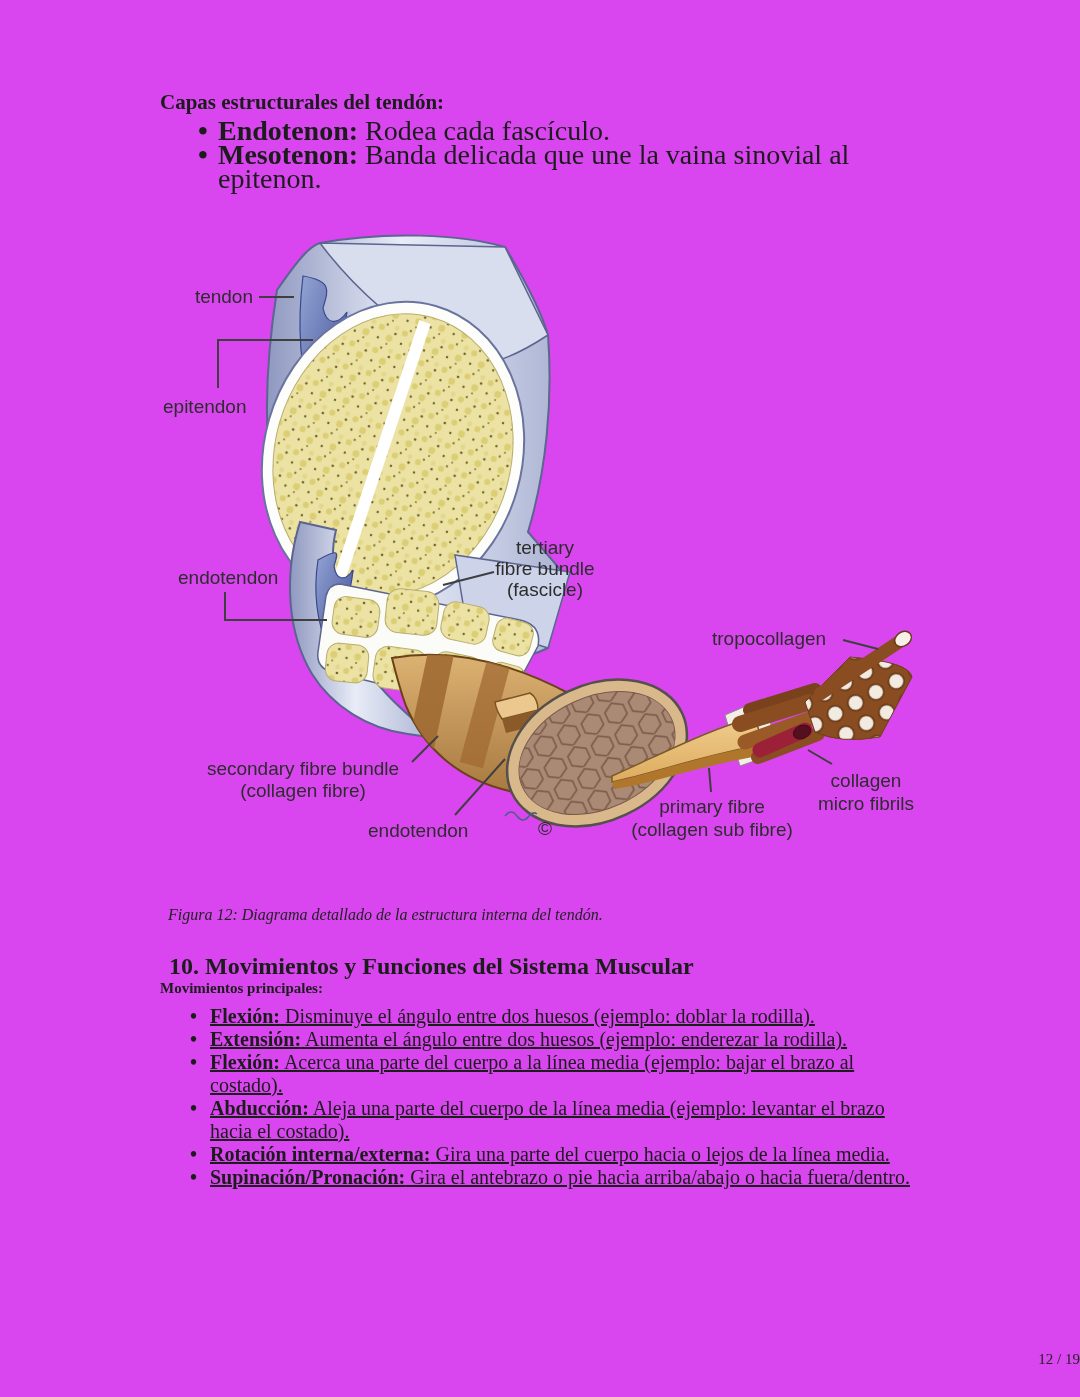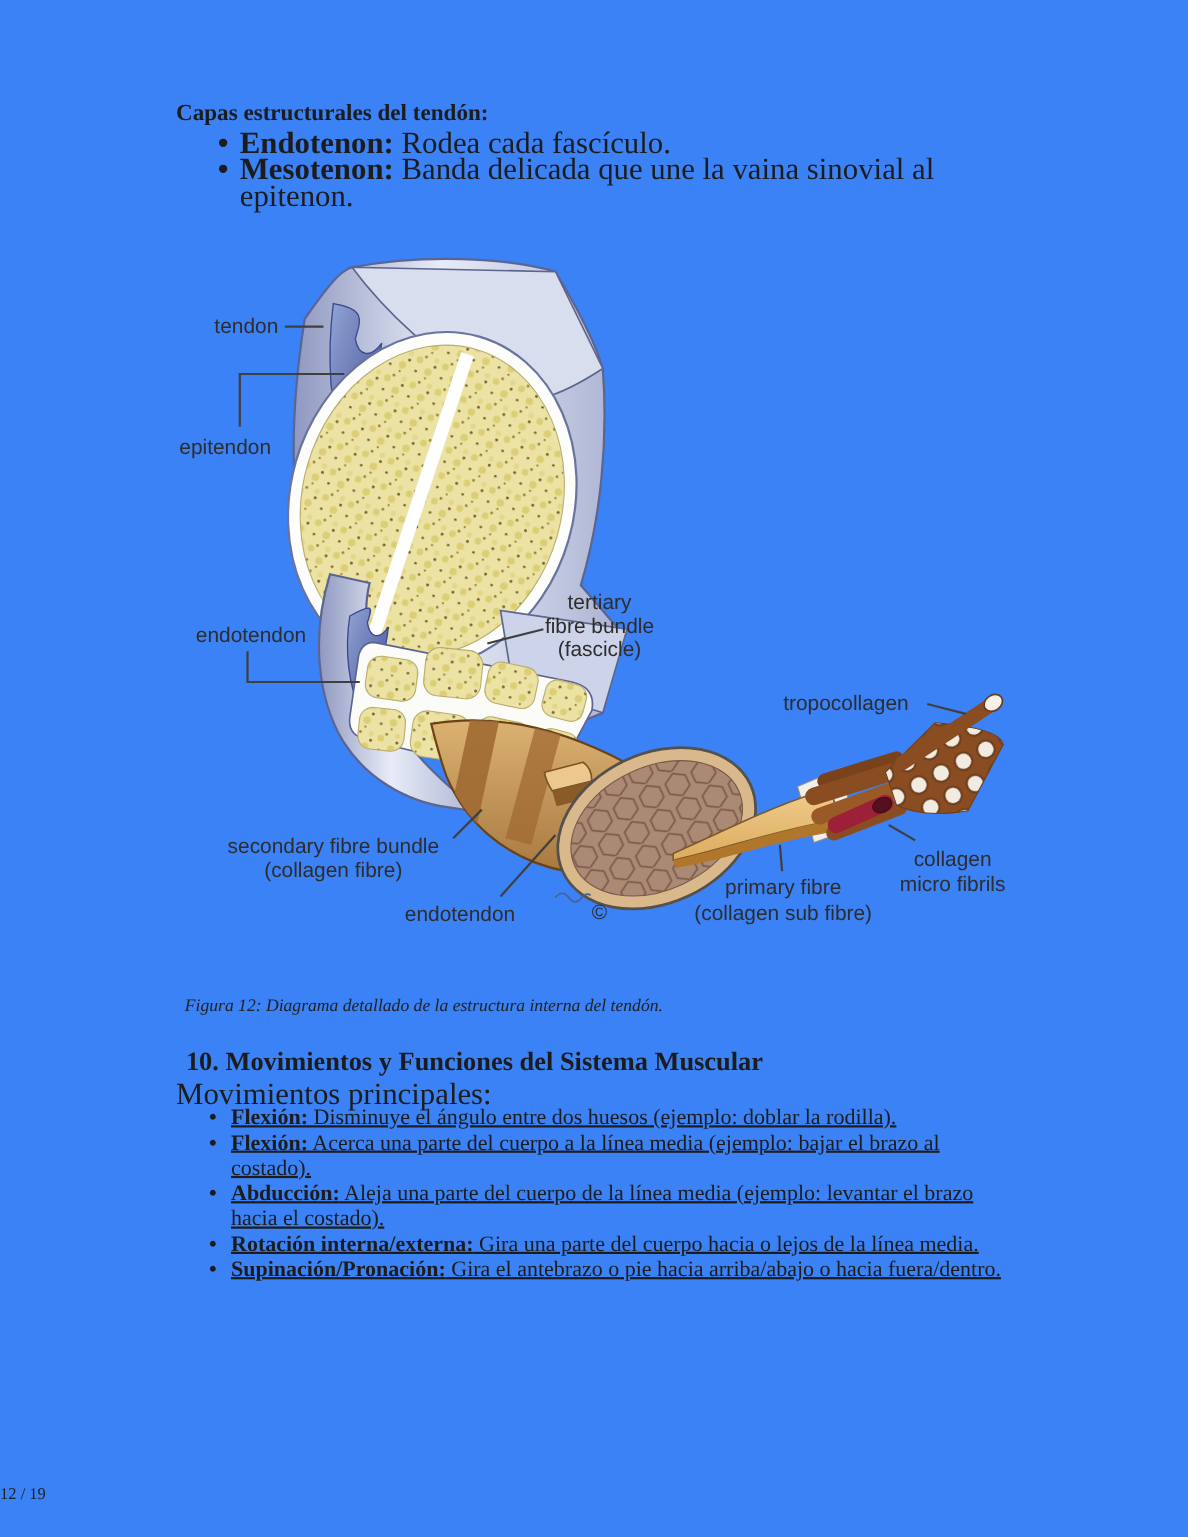--- a/index.html
+++ b/index.html
@@ -1,29 +1,29 @@
 <!DOCTYPE html>
 <html><head>
 <meta charset="utf-8">
 <style>
   html,body{margin:0;padding:0;background:#ffffff;}
-  .page{position:relative;width:1080px;height:1397px;background:#3b82f6;margin:0 auto;
+  .page{position:relative;width:1080px;height:1397px;background:#d946ef;margin:0 auto;
         font-family:"Liberation Serif",serif;color:#1c1c1c;overflow:hidden;}
   .h-tendon{position:absolute;left:160px;top:90px;font-size:21px;font-weight:bold;margin:0;}
   ul.doclist{position:absolute;list-style:none;margin:0;padding:0;}
   ul.list1{left:168px;top:119px;width:740px;font-size:28px;line-height:24px;}
   ul.list2{left:160px;top:1005px;width:750px;font-size:20px;line-height:23px;}
   ul.doclist li{position:relative;padding-left:50px;}
   ul.doclist li::before{content:"\2022";position:absolute;left:30px;top:0;font-weight:bold;}
   ul.list2 li{width:700px;text-decoration:underline;}
   .figwrap{position:absolute;left:150px;top:232px;width:790px;height:650px;}
   .caption{position:absolute;left:155px;top:893px;font-size:16px;font-style:italic;color:#222;margin:13px;text-align:right;}
   .h-section{position:absolute;left:157px;top:941px;font-size:24px;font-weight:bold;margin:12px;}
-  .h-sub{position:absolute;left:160px;top:980px;font-size:28px;font-weight:normal;margin:0;}
-  .footer{position:absolute;left:0;right:0;top:1351px;text-align:left;font-size:15px;color:#222;}
+  .h-sub{position:absolute;left:160px;top:980px;font-size:15px;font-weight:bold;margin:0;}
+  .footer{position:absolute;left:0;right:0;top:1351px;text-align:right;font-size:15px;color:#222;}
   svg text{font-family:"Liberation Sans",sans-serif;font-size:19px;fill:#2d2d2d;}
   svg .leader{stroke:#3f3f3f;stroke-width:2;fill:none;}
 </style>
 </head>
 <body>
 
 <main class="page">
 
   <h2 class="h-tendon">Capas estructurales del tendón:</h2>
 
@@ -182,20 +182,21 @@
   </svg>
   </div>
 
   <p class="caption">Figura 12: Diagrama detallado de la estructura interna del tendón.</p>
 
   <h2 class="h-section">10. Movimientos y Funciones del Sistema Muscular</h2>
   <h3 class="h-sub">Movimientos principales:</h3>
 
   <ul class="doclist list2">
     <li><b>Flexión:</b><span> Disminuye el ángulo entre dos huesos (ejemplo: doblar la rodilla).</span></li>
+    <li><b>Extensión:</b><span> Aumenta el ángulo entre dos huesos (ejemplo: enderezar la rodilla).</span></li>
     <li><b>Flexión:</b><span> Acerca una parte del cuerpo a la línea media (ejemplo: bajar el brazo al costado).</span></li>
     <li><b>Abducción:</b><span> Aleja una parte del cuerpo de la línea media (ejemplo: levantar el brazo hacia el costado).</span></li>
     <li><b>Rotación interna/externa:</b><span> Gira una parte del cuerpo hacia o lejos de la línea media.</span></li>
     <li><b>Supinación/Pronación:</b><span> Gira el antebrazo o pie hacia arriba/abajo o hacia fuera/dentro.</span></li>
   </ul>
 
   <div class="footer">12 / 19</div>
 
 </main>
 

